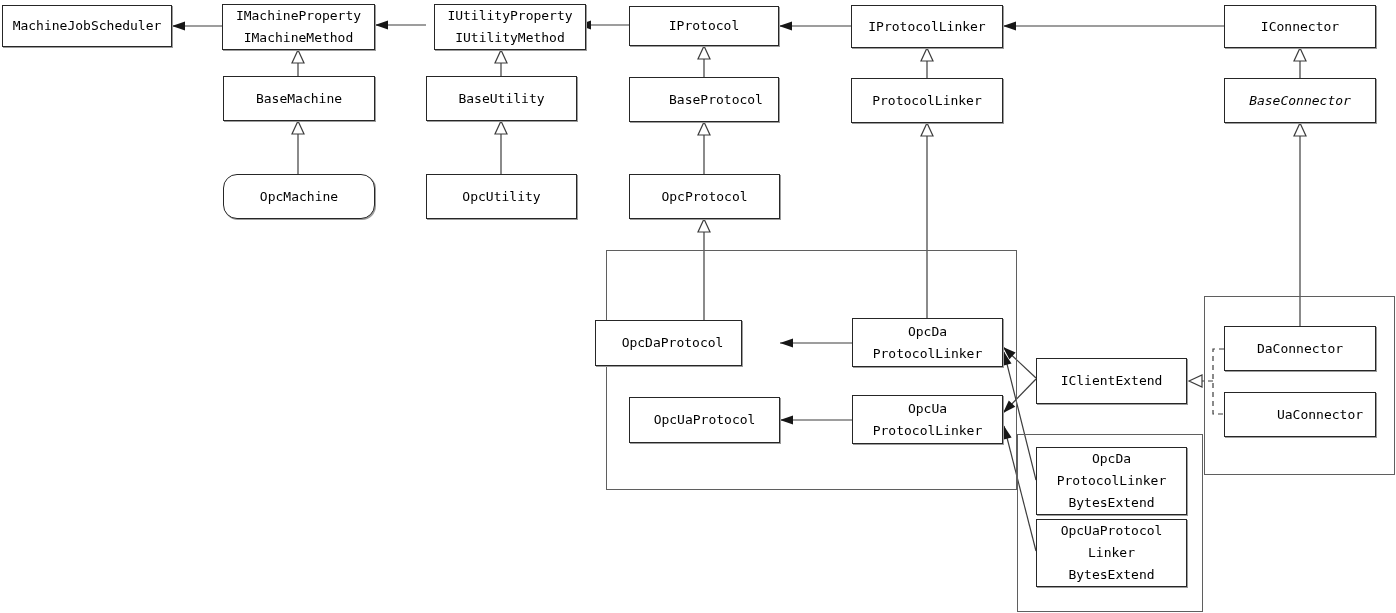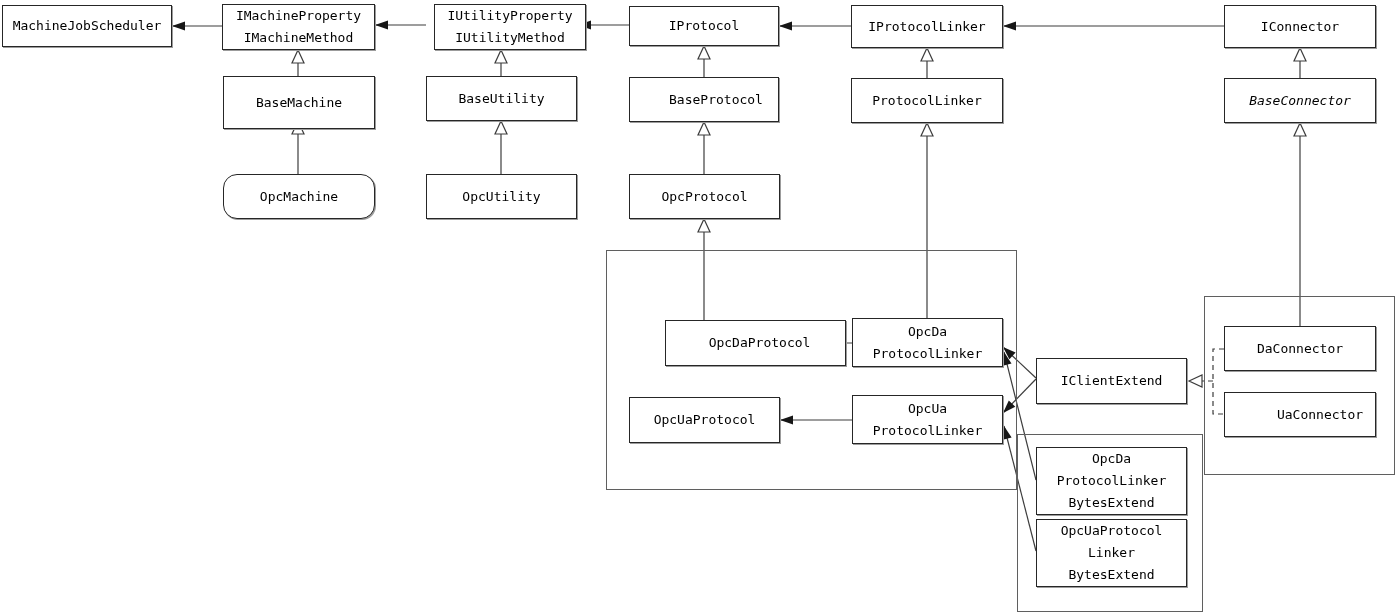--- a/index.html
+++ b/index.html
@@ -90,29 +90,29 @@
     <div class="group" style="left: 1204px; top: 296px; width: 191px; height: 179px;"></div>
     <div class="group" style="left: 1017px; top: 434px; width: 186px; height: 178px;"></div>
     <div class="node" style="left: 2px; top: 5px; width: 170px; height: 42px;"><span>MachineJobScheduler</span></div>
     <div class="node" style="left: 222px; top: 4px; width: 153px; height: 46px;"><span>IMachineProperty
 IMachineMethod</span></div>
     <div class="node" style="left: 434px; top: 4px; width: 152px; height: 46px;"><span>IUtilityProperty
 IUtilityMethod</span></div>
     <div class="node" style="left: 629px; top: 6px; width: 150px; height: 40px;"><span>IProtocol</span></div>
     <div class="node" style="left: 851px; top: 5px; width: 152px; height: 43px;"><span>IProtocolLinker</span></div>
     <div class="node" style="left: 1224px; top: 5px; width: 152px; height: 43px;"><span>IConnector</span></div>
-    <div class="node" style="left: 223px; top: 76px; width: 152px; height: 53px;"><span>BaseMachine</span></div>
+    <div class="node" style="left: 223px; top: 76px; width: 152px; height: 45px;"><span>BaseMachine</span></div>
     <div class="node" style="left: 426px; top: 76px; width: 151px; height: 45px;"><span>BaseUtility</span></div>
     <div class="node" style="left: 629px; top: 77px; width: 150px; height: 45px; padding-left: 24px;"><span>BaseProtocol</span></div>
     <div class="node" style="left: 851px; top: 78px; width: 152px; height: 45px;"><span>ProtocolLinker</span></div>
     <div class="node" style="left: 1224px; top: 78px; width: 152px; height: 45px; font-style: italic;"><span>BaseConnector</span></div>
     <div class="node" style="left: 223px; top: 174px; width: 152px; height: 45px; border-radius: 14px;"><span>OpcMachine</span></div>
     <div class="node" style="left: 426px; top: 174px; width: 151px; height: 45px; text-align: right;"><span>OpcUtility</span></div>
     <div class="node" style="left: 629px; top: 174px; width: 151px; height: 45px;"><span>OpcProtocol</span></div>
-    <div class="node" style="left: 665px; top: 320px; width: 181px; height: 46px; padding-left: 8px;"><span>OpcDaProtocol</span></div>
+    <div class="node" style="left: 595px; top: 320px; width: 147px; height: 46px; padding-left: 8px;"><span>OpcDaProtocol</span></div>
     <div class="node" style="left: 629px; top: 397px; width: 151px; height: 46px;"><span>OpcUaProtocol</span></div>
     <div class="node" style="left: 852px; top: 318px; width: 151px; height: 49px;"><span>OpcDa
 ProtocolLinker</span></div>
     <div class="node" style="left: 852px; top: 395px; width: 151px; height: 49px;"><span>OpcUa
 ProtocolLinker</span></div>
     <div class="node" style="left: 1036px; top: 358px; width: 151px; height: 46px;"><span>IClientExtend</span></div>
     <div class="node" style="left: 1224px; top: 326px; width: 152px; height: 45px;"><span>DaConnector</span></div>
     <div class="node" style="left: 1224px; top: 392px; width: 152px; height: 45px; padding-left: 40px;"><span>UaConnector</span></div>
     <div class="node" style="left: 1036px; top: 447px; width: 151px; height: 68px;"><span>OpcDa
 ProtocolLinker

